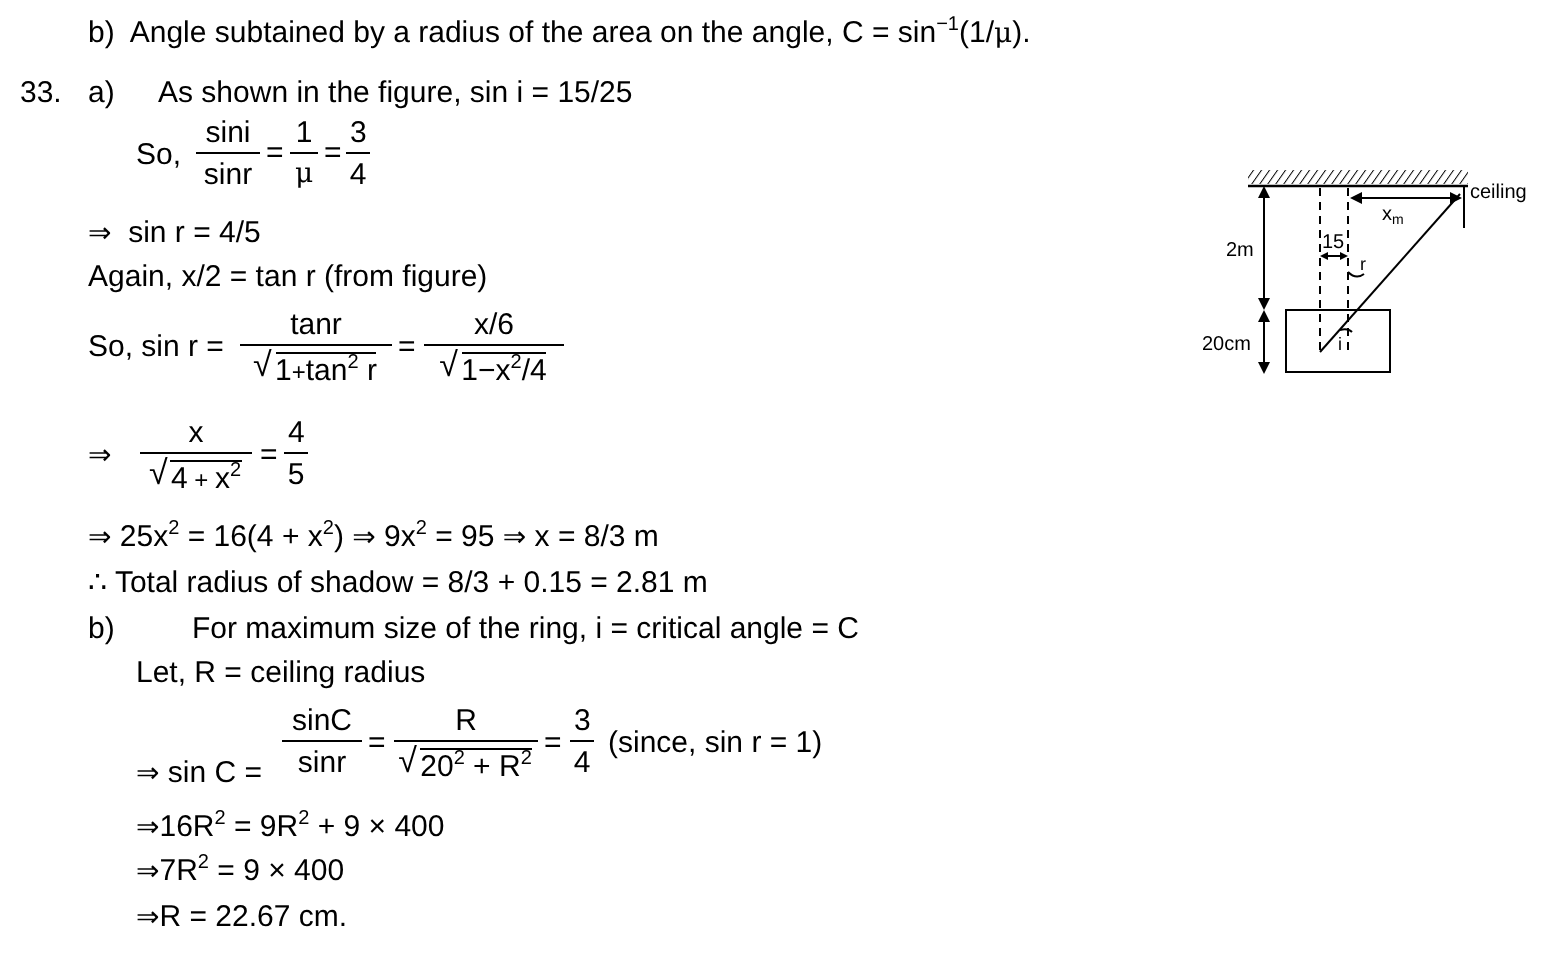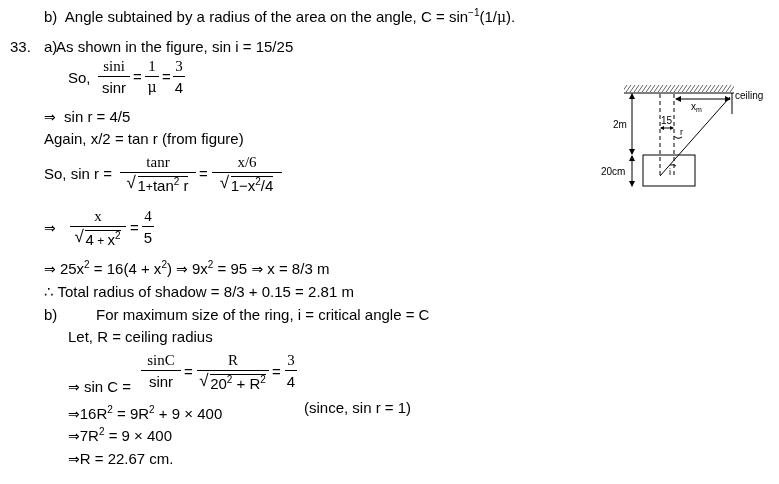--- a/index.html
+++ b/index.html
@@ -2,21 +2,21 @@
 <html><head>
 <meta charset="utf-8">
 <style>
   html, body { margin: 0; padding: 0; background: #ffffff; }
   body {
     width: 779px; height: 484px; position: relative; overflow: hidden;
     font-family: "Liberation Sans", sans-serif; font-size: 15px; color: #000;
   }
   .ab { position: absolute; white-space: nowrap; line-height: 1; }
   .frac { position: absolute; text-align: center; line-height: 1; }
-  .frac .num { display: block; padding: 0 2px 2px 2px; font-family: Liberation Serif, serif; }
+  .frac .num { display: block; padding: 0 2px 2px 2px; }
   .frac .bar { display: block; border-top: 1px solid #000; }
   .frac .den { display: block; padding-top: 3px; }
   sup { font-size: 10px; vertical-align: 6px; line-height: 0; }
   .sqrt { display: inline-block; position: relative; padding-left: 10px; }
   .sqrt::before {
     content: "√"; position: absolute; left: -1px; top: -2px; font-size: 17px;
   }
   .sqrt .rad { border-top: 1px solid #000; padding-top: 1px; display: inline-block; }
   .mu { font-family: "DejaVu Serif", serif; font-size: 14px; }
   .arrow { font-family: "DejaVu Sans", sans-serif; font-size: 14px; }
@@ -25,21 +25,21 @@
 </head>
 <body>
 
 <div class="ab" style="left:44px; top:9px;">
   <span>b)</span>&nbsp;
   <span>Angle subtained by a radius of the area on the angle, C = </span><span>sin</span><sup>−1</sup><span>(1/</span><span class="mu">μ</span><span>).</span>
 </div>
 
 <div class="ab" style="left:10px; top:39px;">33.</div>
 <div class="ab" style="left:44px; top:39px;">a)</div>
-<div class="ab" style="left:56px; top:39px;">As shown in the figure, sin i = 15/25</div>
+<div class="ab" style="left:79px; top:39px;">As shown in the figure, sin i = 15/25</div>
 
 <div class="ab" style="left:68px; top:70px;">So,</div>
 <div class="frac" style="left:98px; top:59px; width:32px;">
   <span class="num">sini</span>
   <span class="bar"></span>
   <span class="den">sinr</span>
 </div>
 <div class="ab" style="left:133px; top:69px;">=</div>
 <div class="frac" style="left:145px; top:59px; width:14px;">
   <span class="num">1</span>
@@ -114,21 +114,21 @@
   <span class="num">R</span>
   <span class="bar"></span>
   <span class="den"><span class="sqrt"><span class="rad"><span>20</span><sup>2</sup><span> + R</span><sup>2</sup></span></span></span>
 </div>
 <div class="ab" style="left:272px; top:364px;">=</div>
 <div class="frac" style="left:285px; top:353px; width:12px;">
   <span class="num">3</span>
   <span class="bar"></span>
   <span class="den">4</span>
 </div>
-<div class="ab" style="left:304px; top:364px;margin-top:36px;">(since, sin r = 1)</div>
+<div class="ab" style="left:304px; top:364px;">(since, sin r = 1)</div>
 
 <div class="ab" style="left:68px; top:406px;">
   <span class="arrow">⇒</span><span>16R</span><sup>2</sup><span> = 9R</span><sup>2</sup><span> + 9 × 400</span>
 </div>
 <div class="ab" style="left:68px; top:428px;">
   <span class="arrow">⇒</span><span>7R</span><sup>2</sup><span> = 9 × 400</span>
 </div>
 <div class="ab" style="left:68px; top:451px;">
   <span class="arrow">⇒</span><span>R = 22.67 cm.</span>
 </div>

